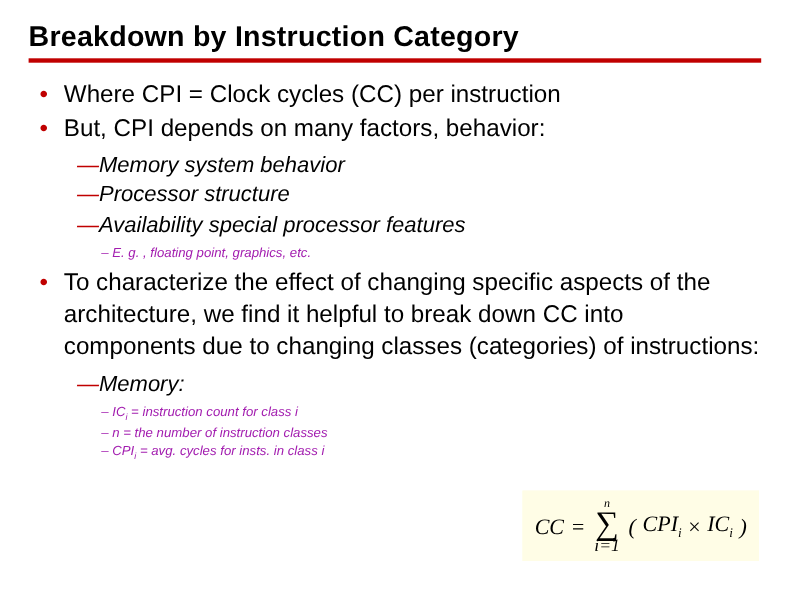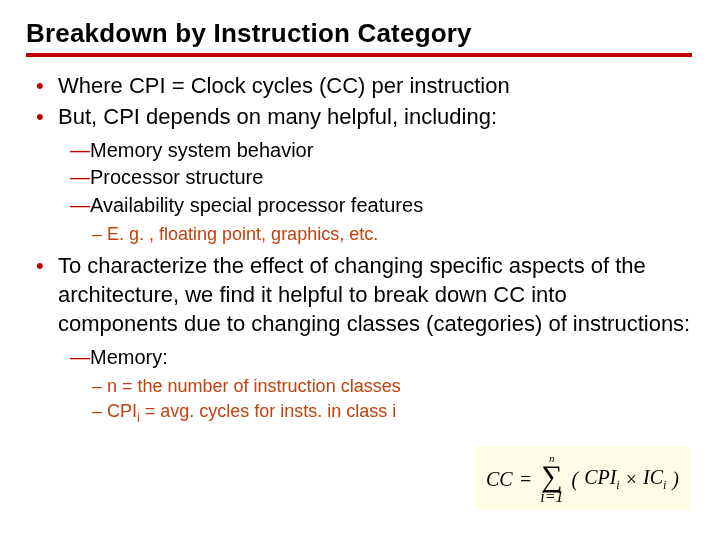--- a/index.html
+++ b/index.html
@@ -51,33 +51,34 @@
   }
   ul.dash {
     list-style: none;
     margin: 6px 0 4px 0;
     padding: 0 0 0 12px;
   }
   ul.dash > li {
     font-size: 20px;
     line-height: 1.32;
     margin: 1px 0;
+    font-style: italic;
   }
   ul.dash > li .mdash {
     color: #c00000;
   }
   ul.sub {
     list-style: none;
     margin: 4px 0 4px 0;
     padding: 0 0 0 22px;
   }
   ul.sub > li {
-    font-size: 18px;
+    font-size: 12px;
     line-height: 1.35;
-    color: #c2410c;
+    color: #a21caf;
     margin: 1px 0;
   }
   sub {
     font-size: 0.68em;
     vertical-align: sub;
   }
   .formula-box {
     position: absolute;
     right: 30px;
     bottom: 30px;
@@ -112,37 +113,38 @@
 
 <div class="slide">
 
   <h1 class="title">Breakdown by Instruction Category</h1>
 
   <ul class="top">
 
     <li>Where CPI = Clock cycles (CC) per instruction</li>
 
     <li>
-      <span>But, CPI depends on many helpful, including:</span>
+      <span>But, CPI depends on many factors, behavior:</span>
       <ul class="dash">
         <li><span class="mdash">—</span><span>Memory system behavior</span></li>
         <li><span class="mdash">—</span><span>Processor structure</span></li>
         <li><span class="mdash">—</span><span>Availability special processor features</span>
           <ul class="sub">
             <li><span>– </span><span>E. g. , floating point, graphics, etc.</span></li>
           </ul>
         </li>
       </ul>
     </li>
 
     <li>
       <span>To characterize the effect of changing specific aspects of the architecture, we find it helpful to break down CC into components due to changing classes (categories) of instructions:</span>
       <ul class="dash">
         <li><span class="mdash">—</span><span>Memory:</span>
           <ul class="sub">
+            <li><span>– </span><span>IC</span><sub>i</sub><span> = instruction count for class i</span></li>
             <li><span>– </span><span>n = the number of instruction classes</span></li>
             <li><span>– </span><span>CPI</span><sub>i</sub><span> = avg. cycles for insts. in class i</span></li>
           </ul>
         </li>
       </ul>
     </li>
 
   </ul>
 
   <div class="formula-box">

